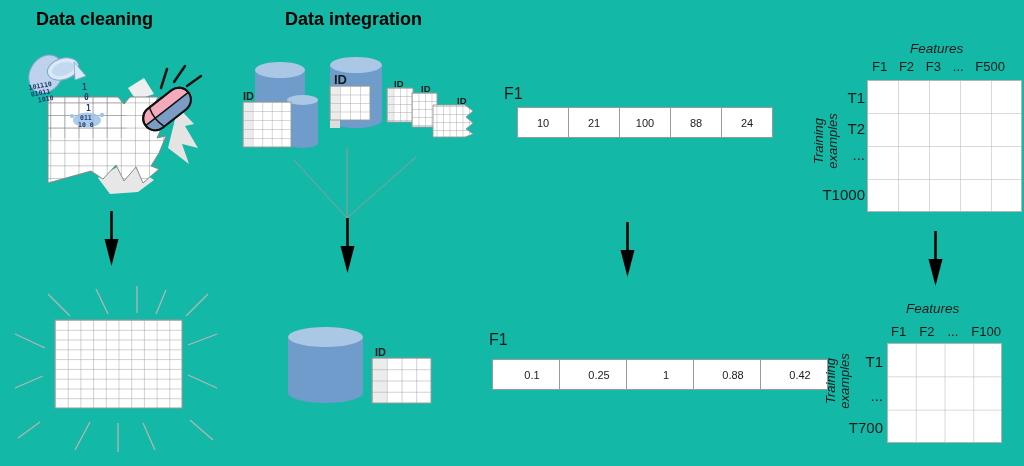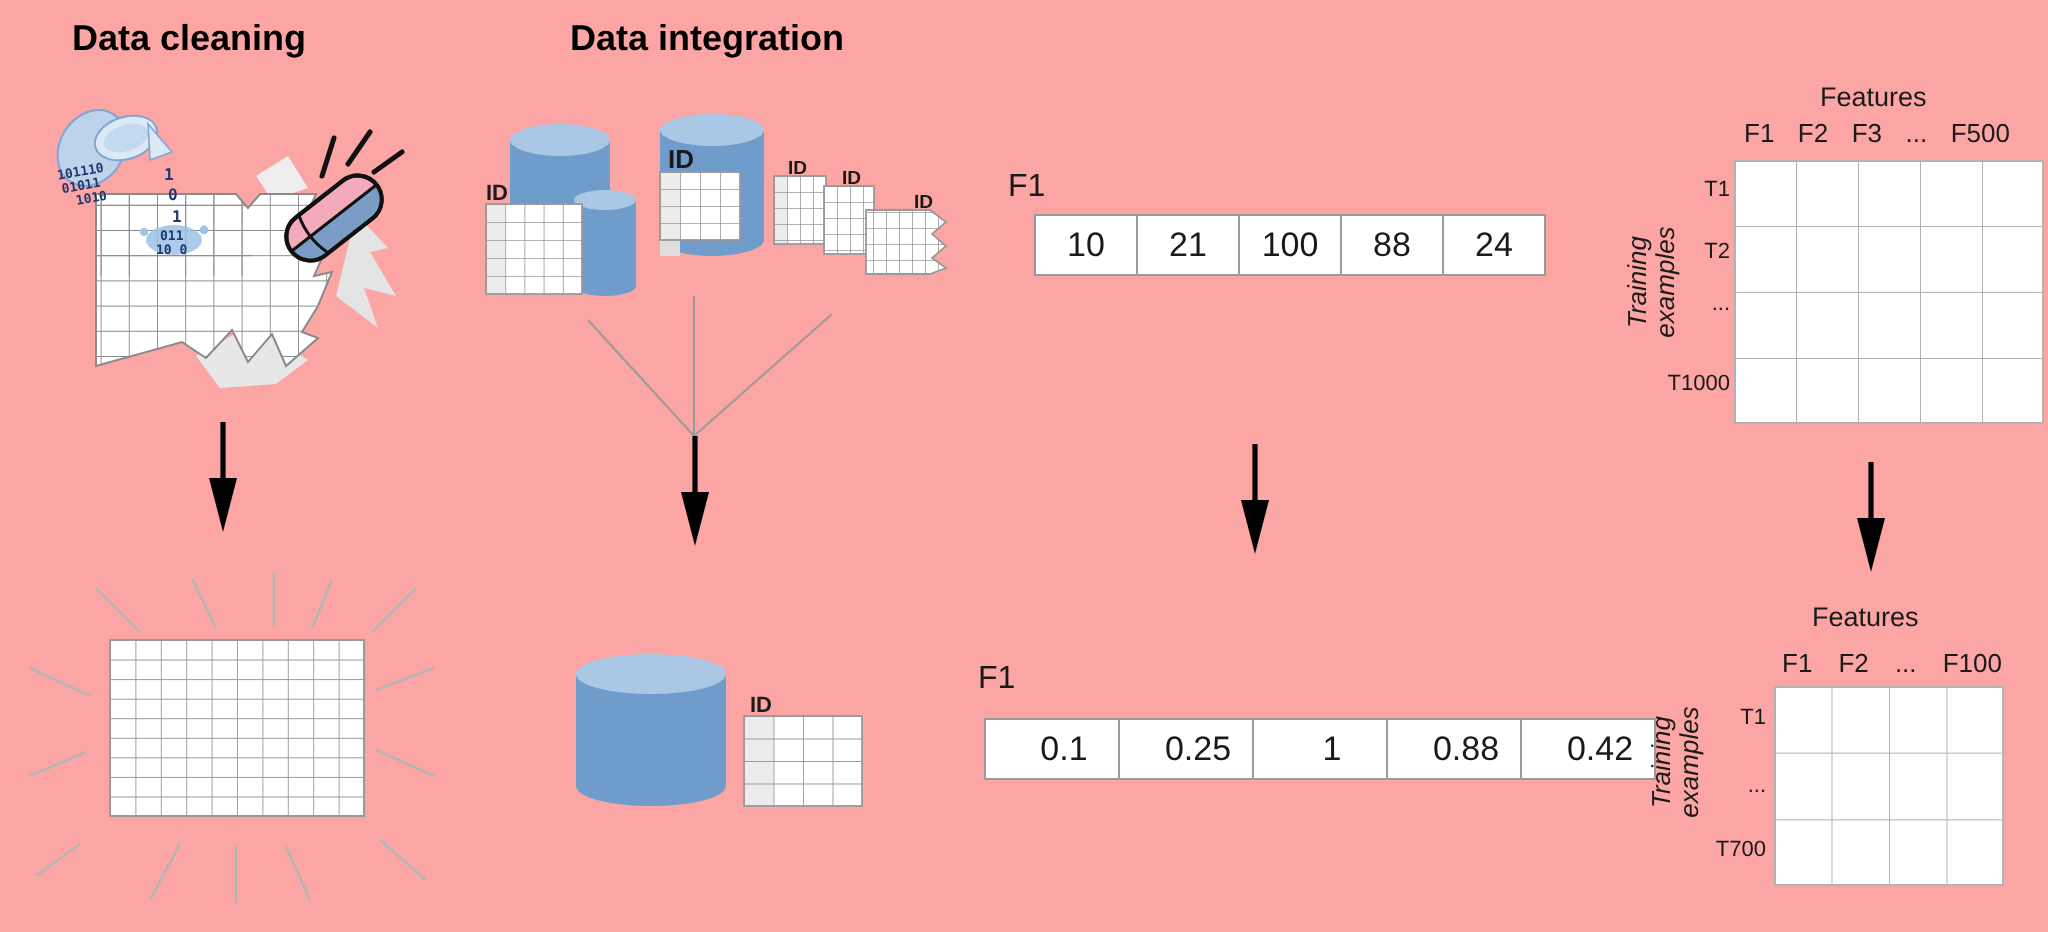--- a/index.html
+++ b/index.html
@@ -1,27 +1,27 @@
 <!DOCTYPE html>
 <html><head>
 <meta charset="utf-8">
 <style>
   html,body{margin:0;padding:0;background:#fff;}
   body{font-family:"Liberation Sans",sans-serif;}
-  #canvas{position:relative;width:1024px;height:466px;background:#fca5a5;overflow:hidden;}
+  #canvas{position:relative;width:1024px;height:466px;background:#14b8a6;overflow:hidden;}
   .abs{position:absolute;}
   .panel-title{position:absolute;top:9px;font-size:18px;font-weight:bold;color:#000;white-space:nowrap;}
   .flabel{position:absolute;font-size:16px;color:#1a1a1a;}
   .t-table{position:absolute;display:flex;background:#fff;}
-  .t-cell{width:50px;height:29px;border:1px solid #9a9a9a;border-left:0;display:flex;align-items:center;justify-content:center;font-size:17px;color:#1a1a1a;text-align:center;}
+  .t-cell{width:50px;height:29px;border:1px solid #9a9a9a;border-left:0;display:flex;align-items:center;justify-content:center;font-size:11px;color:#1a1a1a;text-align:center;}
   .t-cell:first-child{border-left:1px solid #9a9a9a;}
   .t2 .t-cell{width:54px;padding-left:12px;}
-  .feat{position:absolute;font-size:13.5px;color:#1a1a1a;white-space:nowrap;}
+  .feat{position:absolute;font-style:italic;font-size:13.5px;color:#1a1a1a;white-space:nowrap;}
   .cols{position:absolute;display:flex;justify-content:space-between;font-size:13px;color:#1a1a1a;}
-  .rowlab{position:absolute;font-size:11px;color:#1a1a1a;text-align:right;white-space:nowrap;}
+  .rowlab{position:absolute;font-size:15px;color:#1a1a1a;text-align:right;white-space:nowrap;}
   .axis{position:absolute;font-style:italic;font-size:13px;line-height:14px;color:#1a1a1a;text-align:center;transform:rotate(-90deg);}
   svg{display:block;}
   text.bin{font-family:"DejaVu Sans Mono",monospace;font-weight:bold;fill:#1e3a6e;}
   text.idlab{font-family:"Liberation Sans",sans-serif;font-weight:bold;fill:#1a1a1a;}
 </style>
 </head>
 <body>
 
 <div id="canvas">
 

